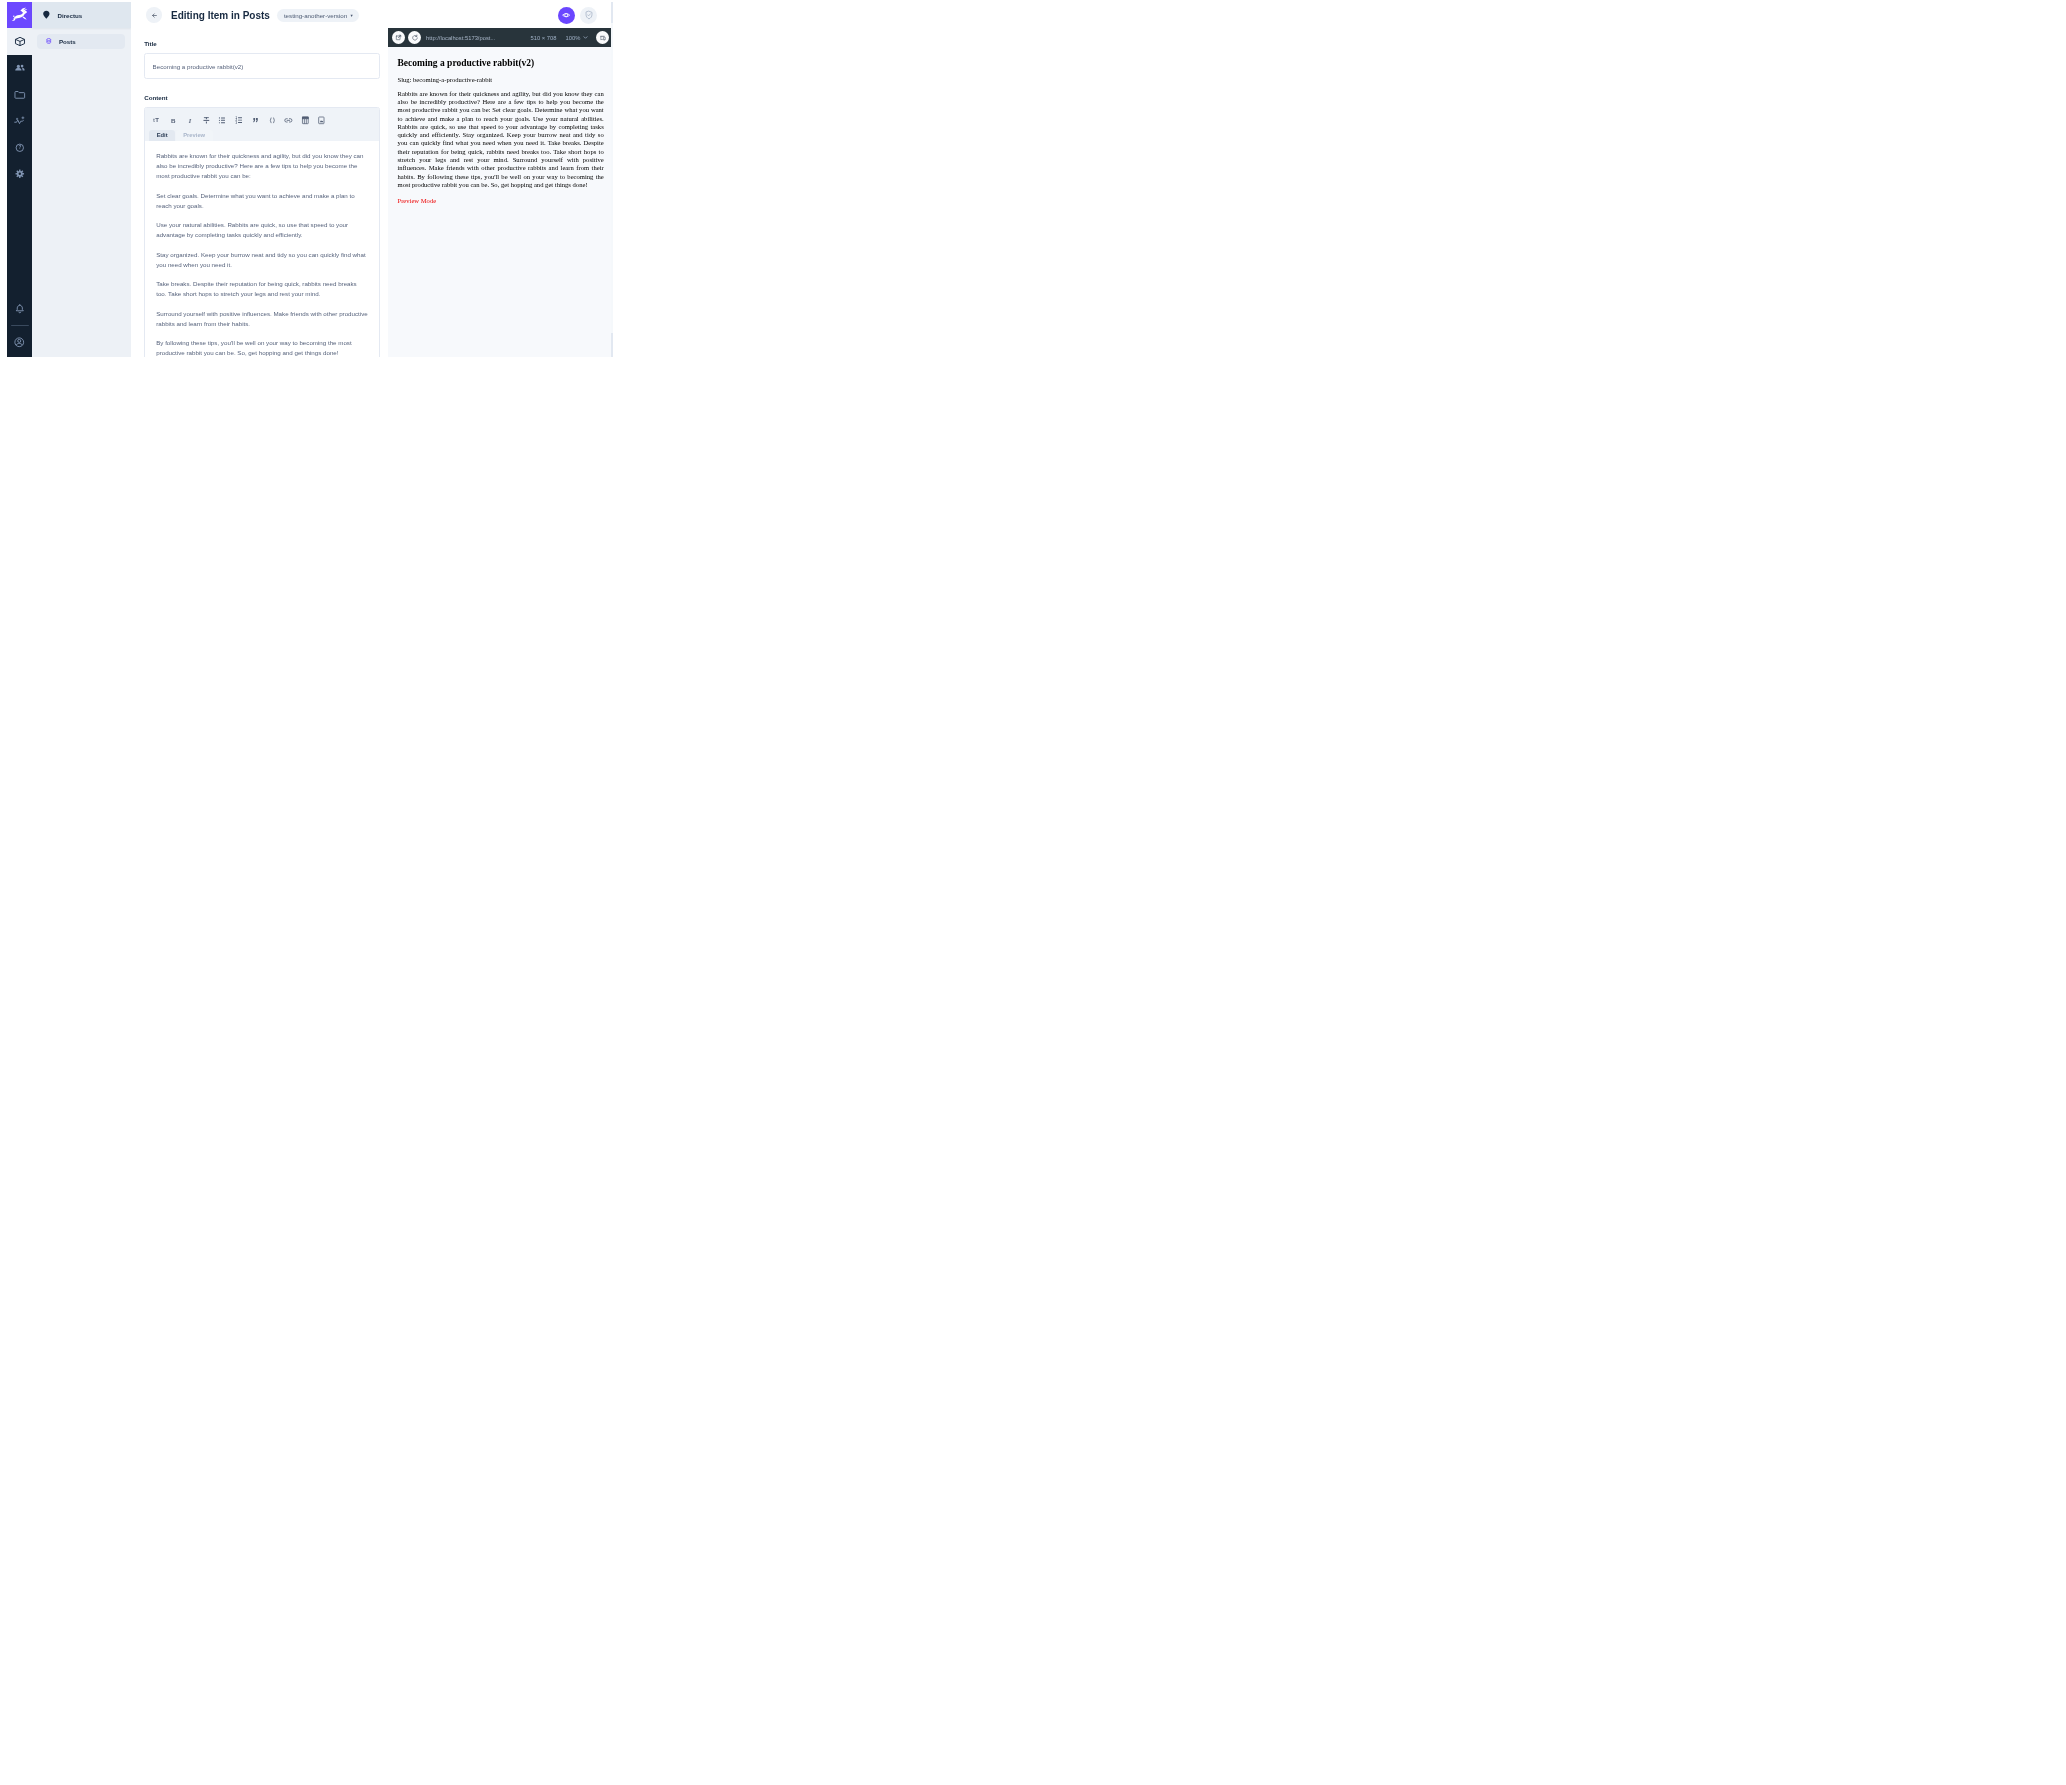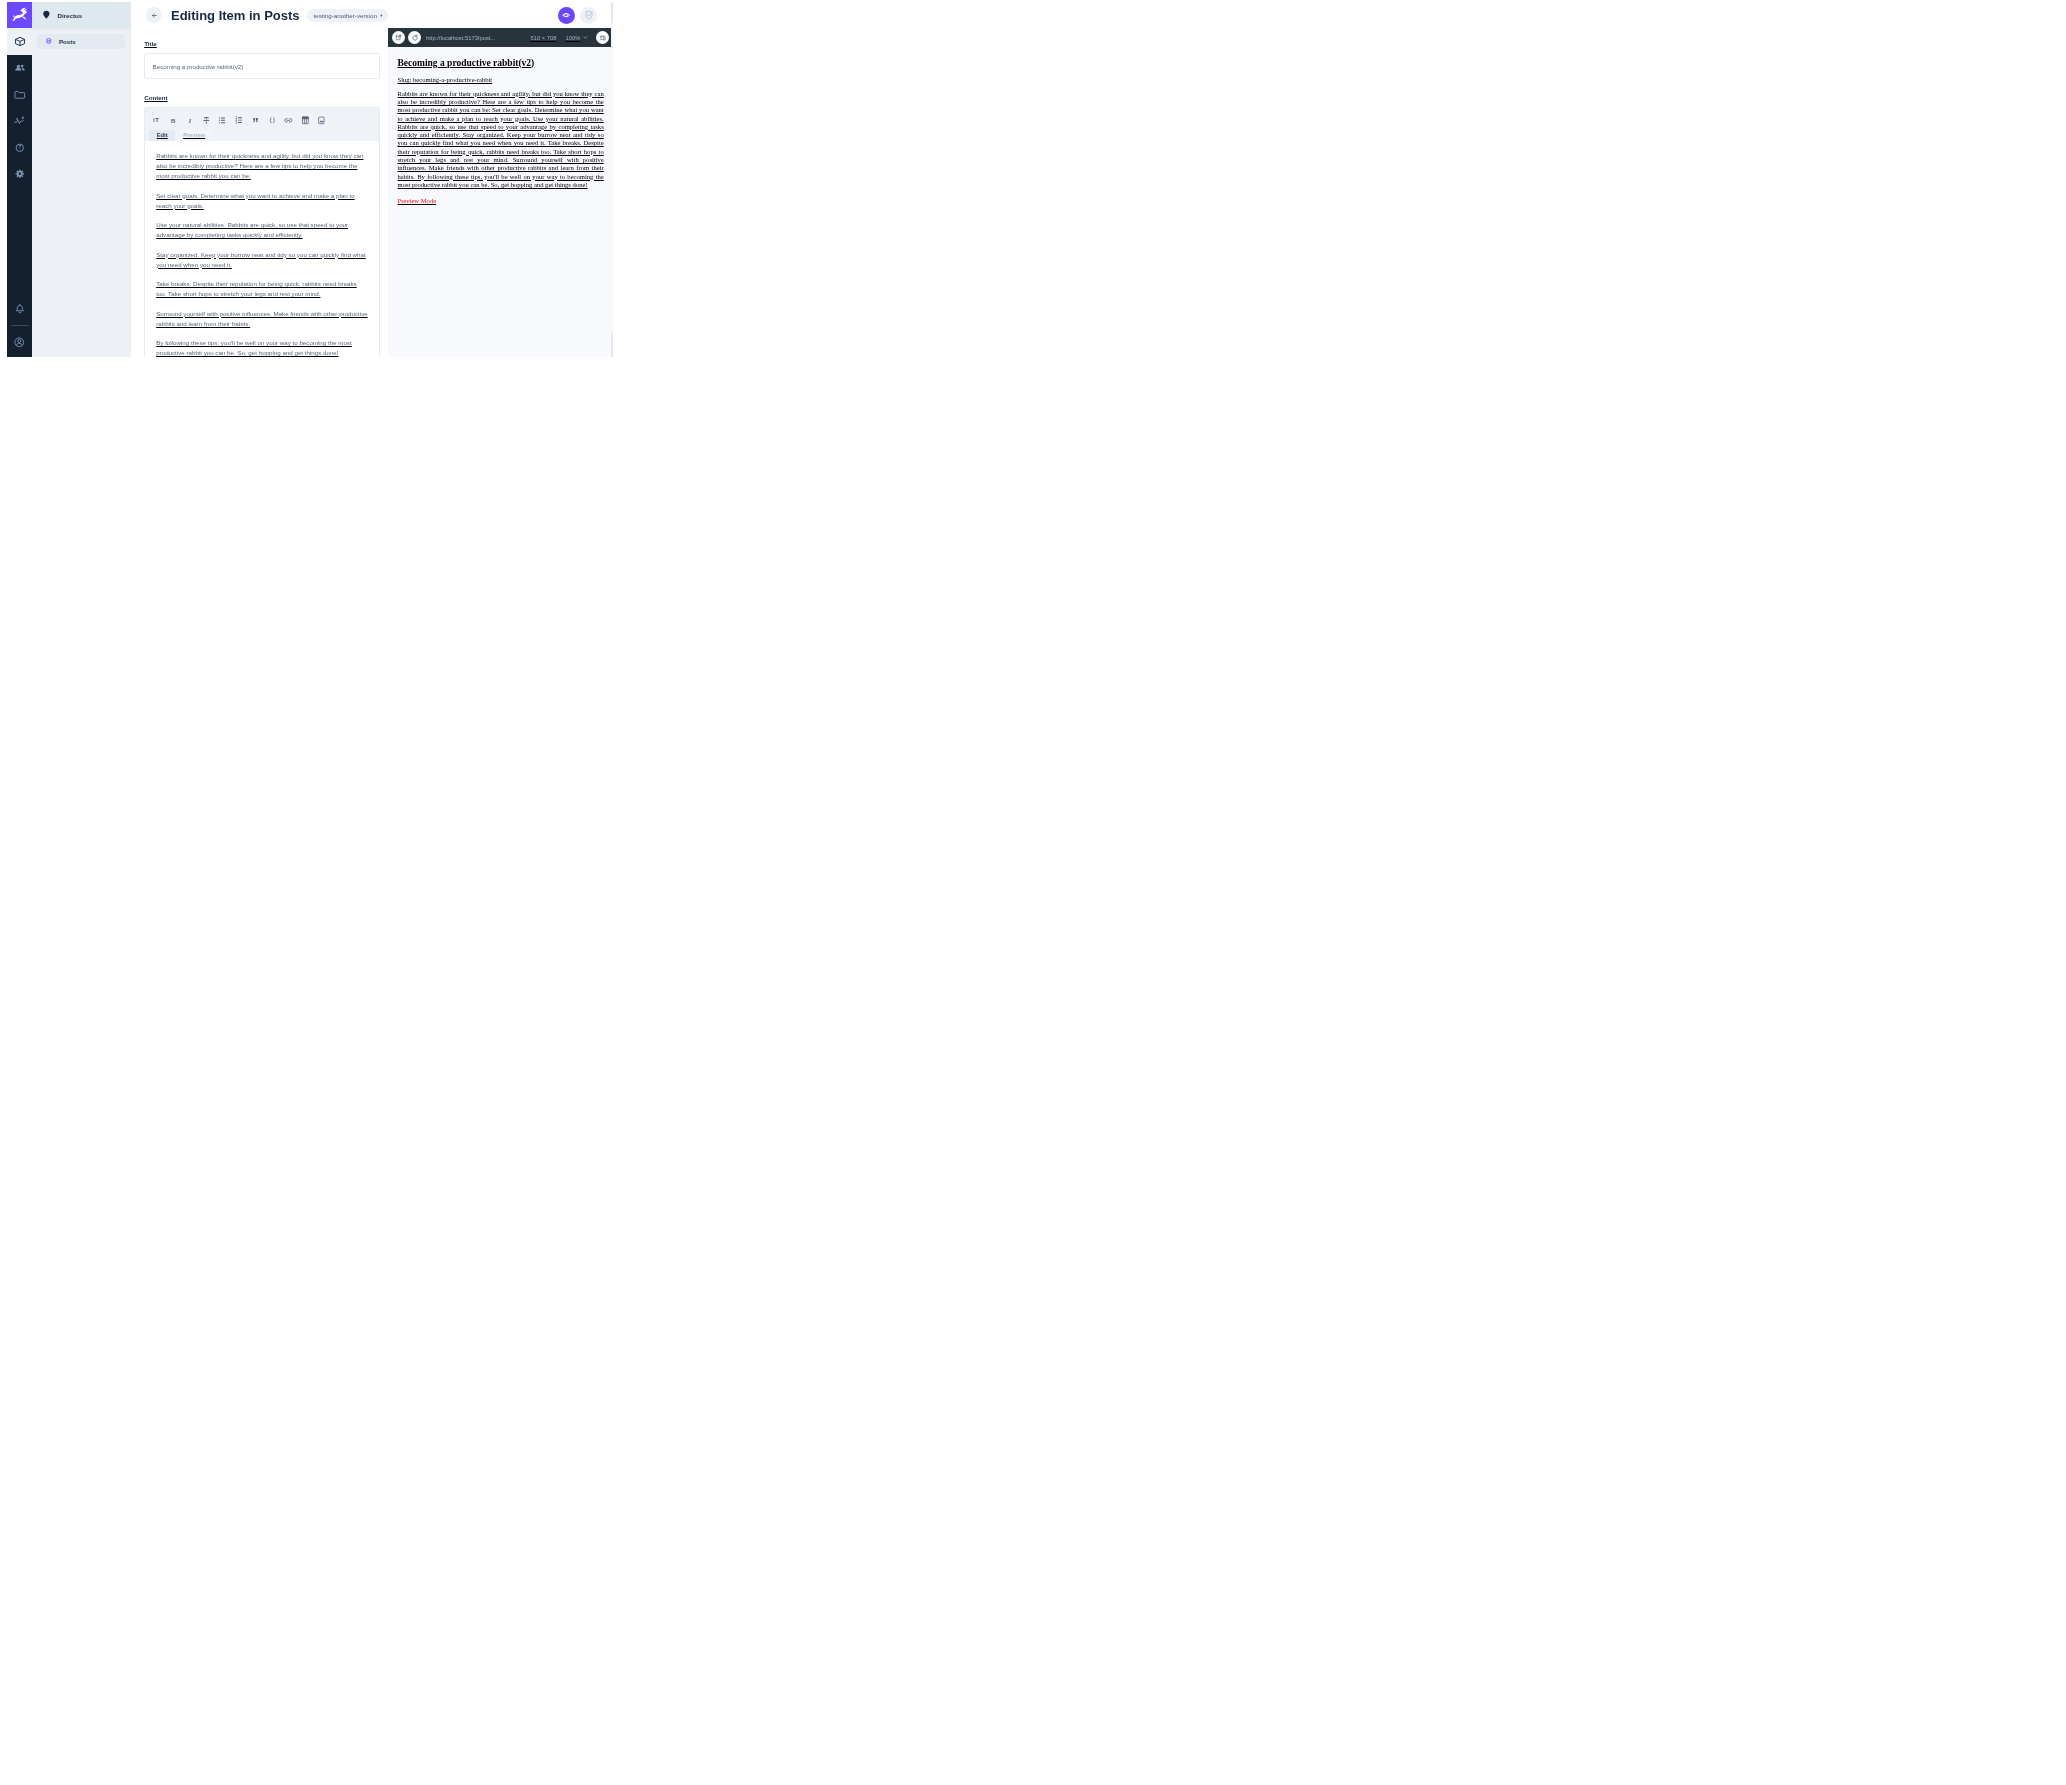--- a/index.html
+++ b/index.html
@@ -21,30 +21,30 @@
   .nav-project { height:26px; background:#DFE7EF; display:flex; align-items:center; padding-left:9px; gap:5.8px; box-shadow:0 0.8px 1.7px rgba(23,41,64,0.06); }
   .nav-project-name { font-size:6.2px; font-weight:600; color:#172940; }
   .nav-body { padding:5.8px 5.8px 0 5px; }
   .nav-item { display:flex; align-items:center; gap:5.8px; background:#E3E9F1; border-radius:4.1px; height:15px; padding-left:6.6px; cursor:pointer; }
   .nav-item-label { font-size:6.2px; font-weight:600; color:#172940; }
 
   
   .main { flex:1; display:flex; flex-direction:column; background:#fff; min-width:0; }
   .app-header { height:26px; display:flex; align-items:center; padding:0 15px 0 15.3px; gap:0; flex-shrink:0; background:#fff; }
   .back-btn { width:15.7px; height:15.7px; border-radius:50%; background:#EEF2F7; display:flex; align-items:center; justify-content:center; cursor:pointer; flex-shrink:0; }
-  .page-title { font-size:13px; font-weight:700; color:#172940; margin-left:9px; white-space:nowrap; }
+  .page-title { font-size:10px; font-weight:700; color:#172940; margin-left:9px; white-space:nowrap; }
   .version-pill { margin-left:7.4px; background:#EEF2F7; border-radius:6.6px; height:13.2px; display:flex; align-items:center; padding:0 5.8px 0 6.6px; gap:3.3px; cursor:pointer; }
   .version-pill .vp-label { font-size:6.2px; font-weight:500; color:#4C5A72; }
   .version-pill .vp-caret { font-size:4.5px; color:#4C5A72; }
   .header-spacer { flex:1; }
   .round-btn { width:17px; height:17px; border-radius:50%; display:flex; align-items:center; justify-content:center; cursor:pointer; flex-shrink:0; }
   .eye-btn { background:#6A46FF; margin-right:5.4px; }
   .shield-btn { background:#EEF2F7; }
 
-  .work { flex:1; display:flex; min-height:0;text-decoration:underline; }
+  .work { flex:1; display:flex; min-height:0; }
 
   
   .form-area { width:257px; flex-shrink:0; padding:12.4px 0 0 13.2px; background:#fff; }
   .field-label { font-size:6.2px; font-weight:700; color:#172940; margin-bottom:5.4px; }
   .title-input { width:236px; height:26.4px; border:0.8px solid #E4E9F2; border-radius:2.5px; background:#fff;
                  font-family:"Liberation Sans",sans-serif; font-size:6.2px; color:#57637C; padding:0 7.4px; outline:none; }
   .content-block { margin-top:15px; }
   .editor { width:236px; height:264px; border:0.8px solid #E4E9F2; border-radius:2.5px; overflow:hidden; background:#fff; }
   .editor-toolbar { background:#EFF3F8; padding:5px 4.1px 0 4.1px; }
   .tb-icons { display:flex; align-items:center; gap:2.9px; padding:0.8px 0 2.5px 0.8px; }

